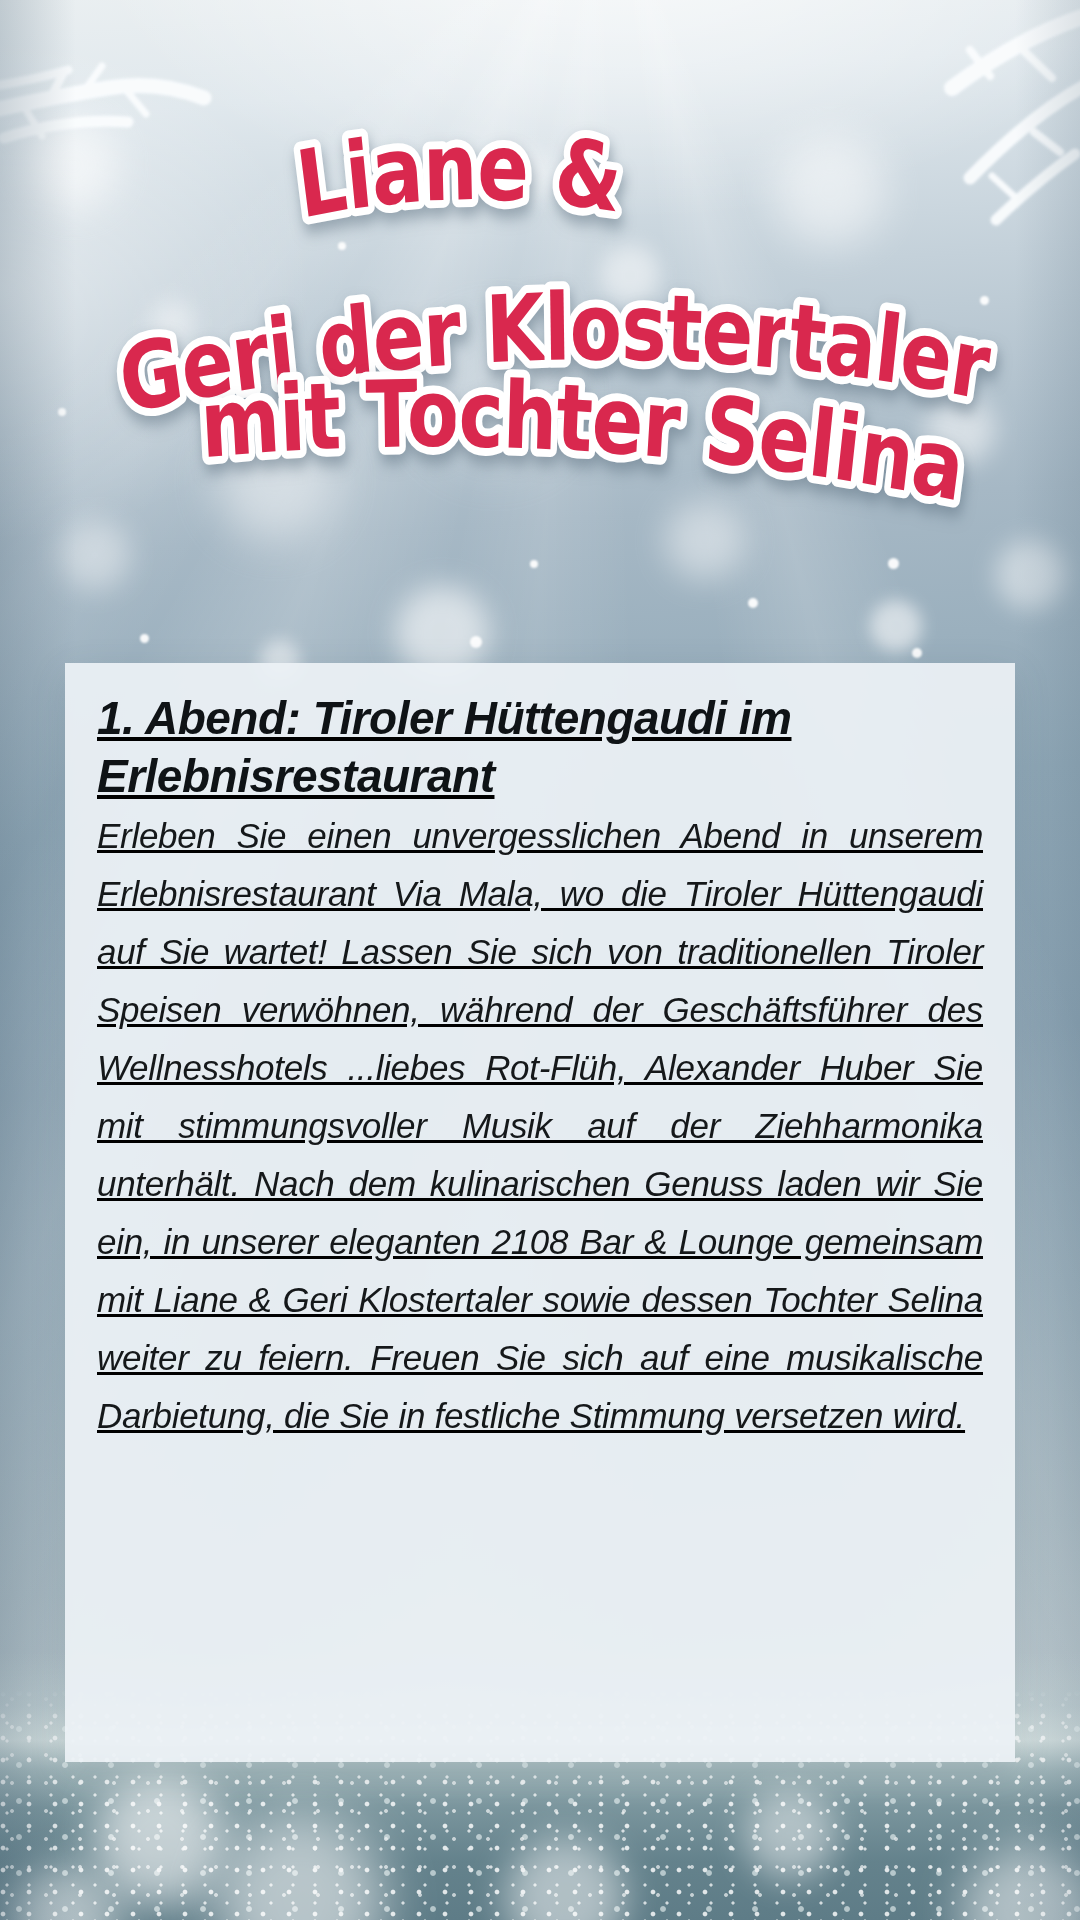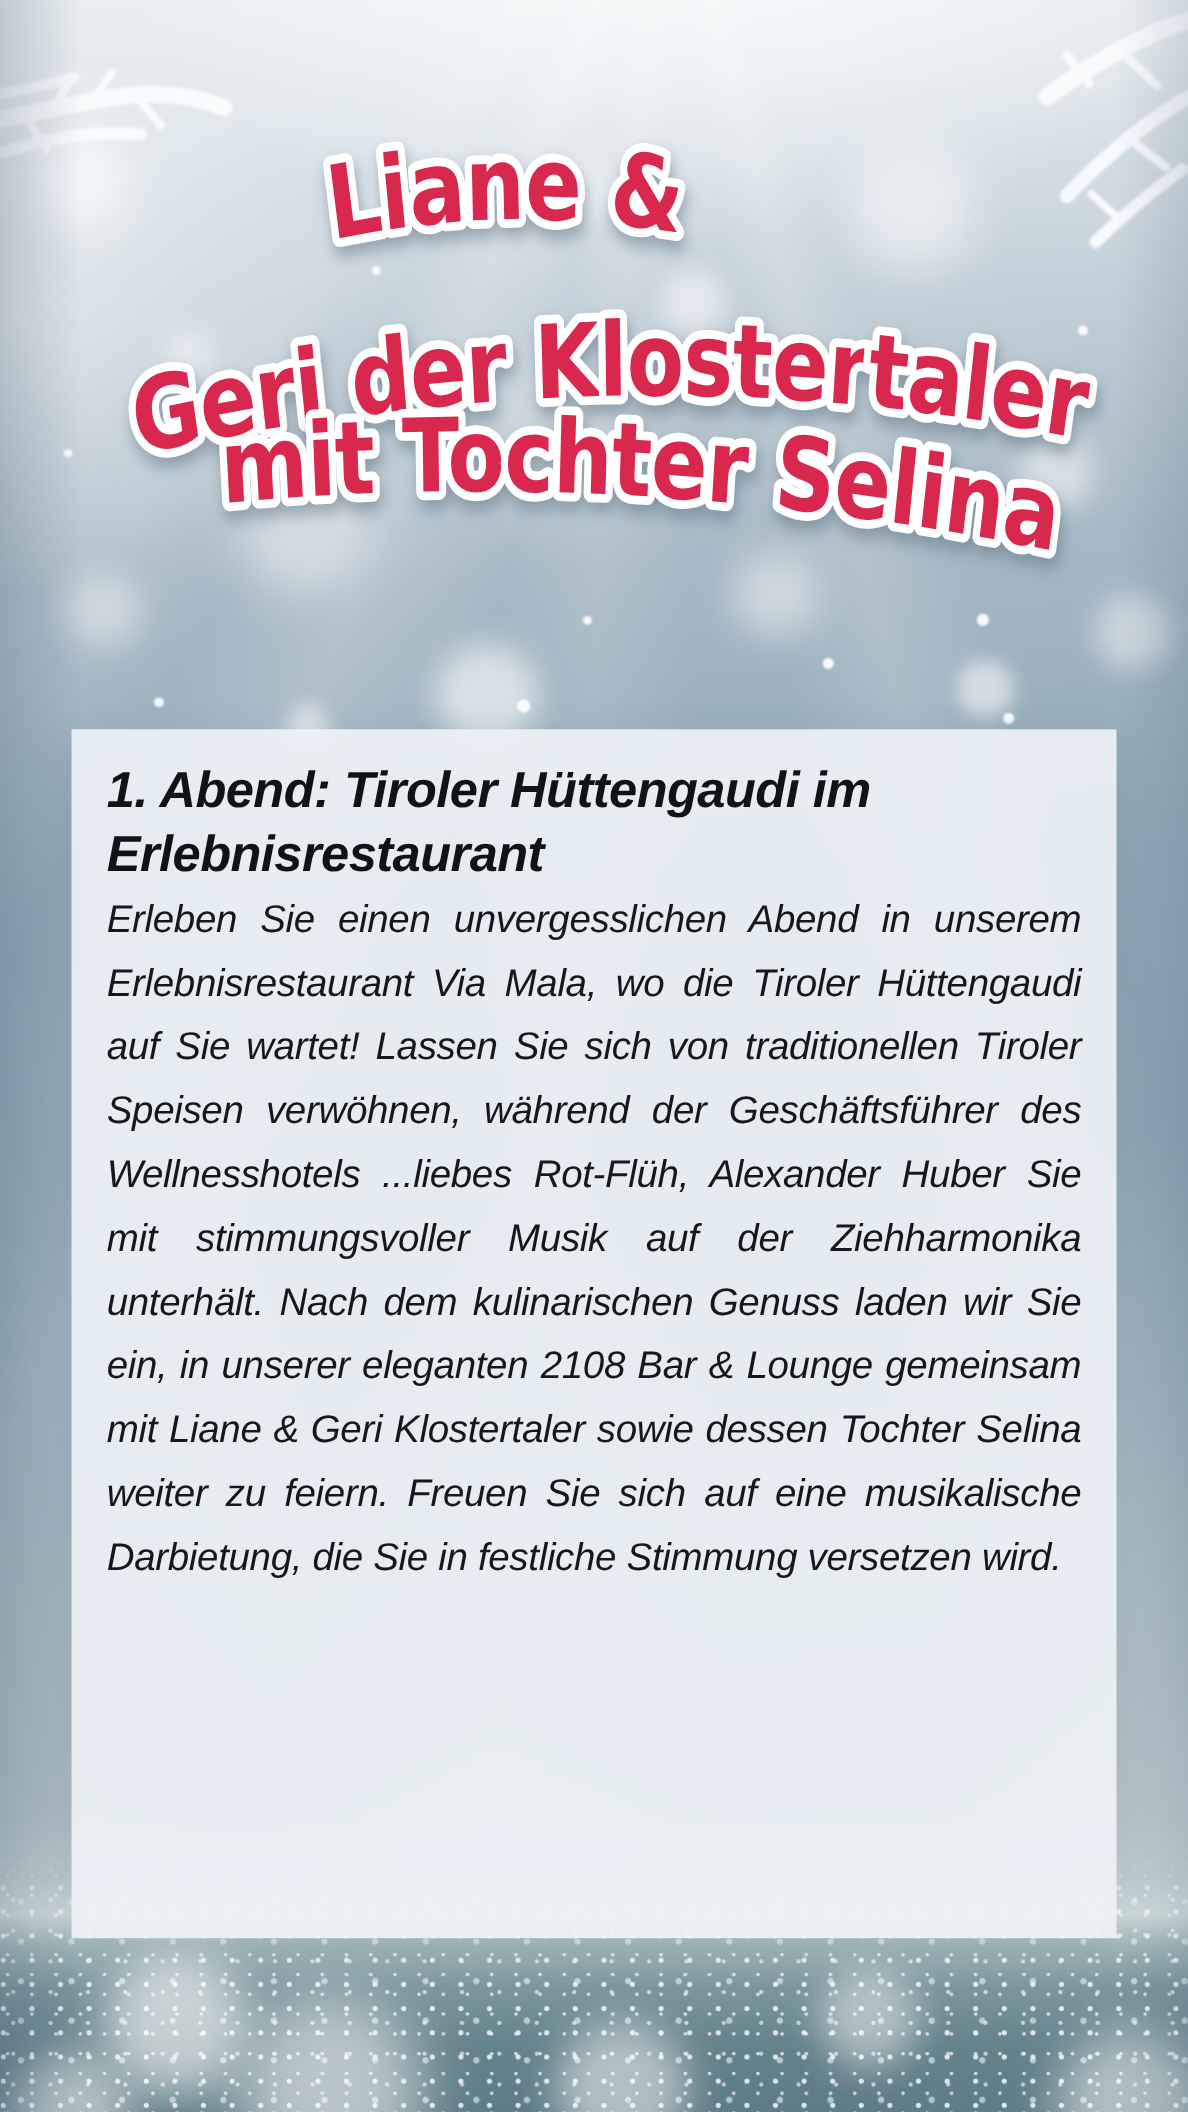--- a/index.html
+++ b/index.html
@@ -63,20 +63,21 @@
     paint-order:stroke;
     filter: drop-shadow(2px 7px 6px rgba(88,108,124,.5));
   }
 
   .card {
     position:absolute; left:65px; top:663px; width:950px; height:1099px;
     box-sizing:border-box; padding:20px 32px 0;
     background:rgba(236,241,245,.93);
     box-shadow:0 10px 34px rgba(60,84,100,.16);
     overflow:hidden;
+    text-decoration:underline;
   }
   .card-heading {
     margin:6px 0 0;
     font-style:italic; font-weight:700;
     font-size:46px; line-height:58px;
     color:#0f1316; letter-spacing:-.5px;
   }
   .card-body {
     margin:2px 0 0;
     font-style:italic; font-weight:400;

